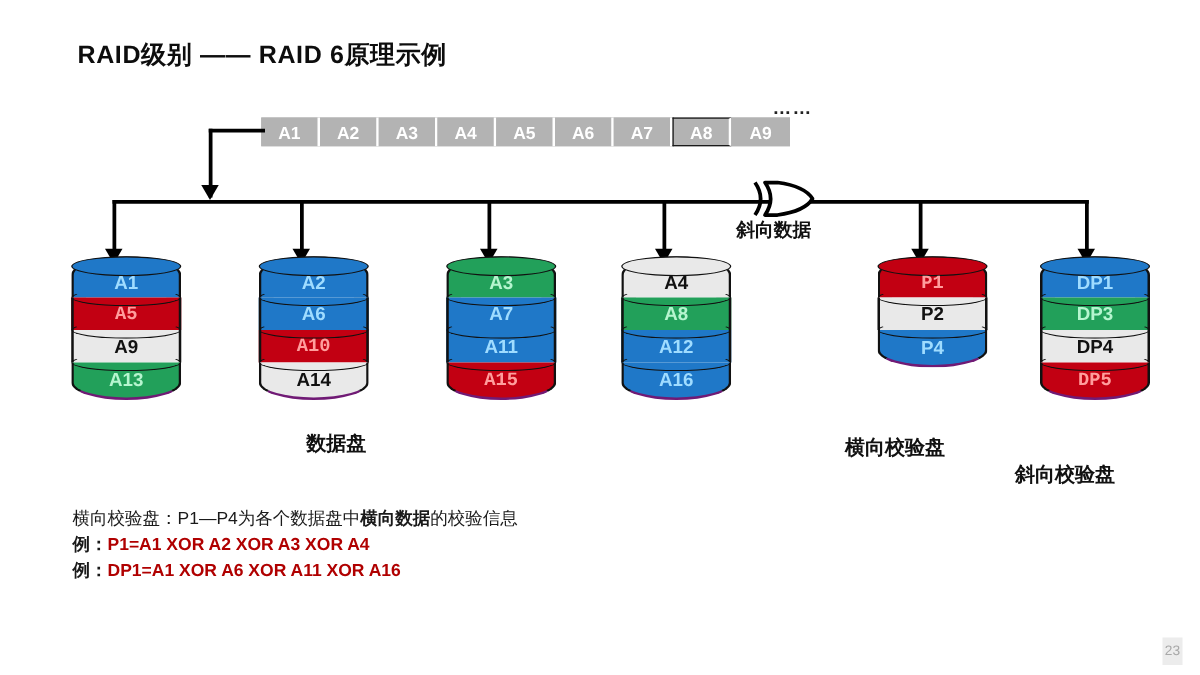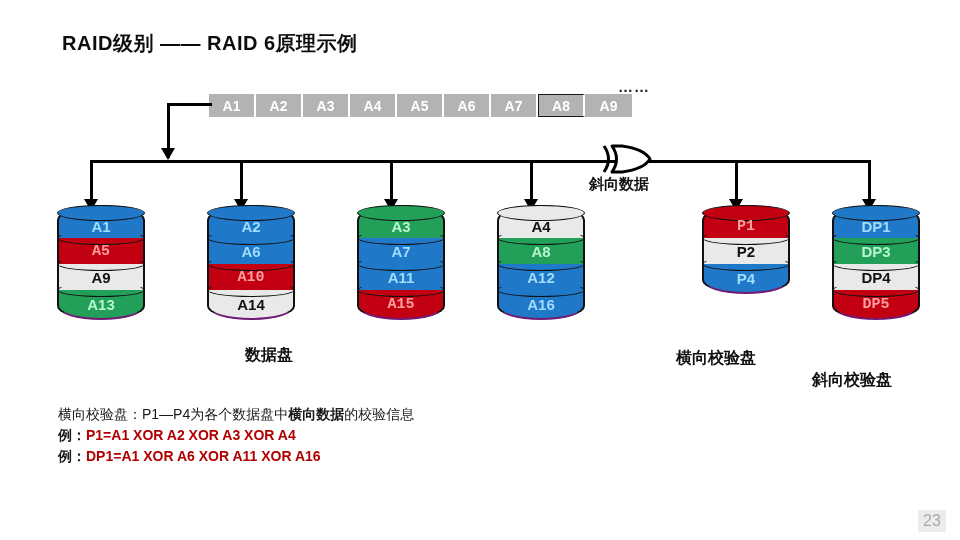--- a/index.html
+++ b/index.html
@@ -102,23 +102,23 @@
   .notes{position:absolute;left:58px;top:404px;width:720px;}
   .note-line{font-size:14px;color:#1a1a1a;line-height:21px;white-space:nowrap;}
   .note-line .b{font-weight:bold;}
   .note-line.formula{font-size:14px;}
   .note-line .prefix{color:#1a1a1a;font-weight:bold;}
   .note-line .redf{color:#b00000;font-weight:bold;}
 
   
   .pagenum{
     position:absolute;right:14px;bottom:8px;
-    width:28px;height:22px;background:#ececec;
+    width:16px;height:22px;background:#ececec;
     display:flex;align-items:center;justify-content:center;
-    font-size:16px;color:#a8a8a8;
+    font-size:11px;color:#a8a8a8;
   }
 </style>
 </head>
 <body>
 
 <div id="slide">
 
   <div class="title">RAID级别 —— RAID 6原理示例</div>
 
   <div class="stripe-row" id="stripe-row">

